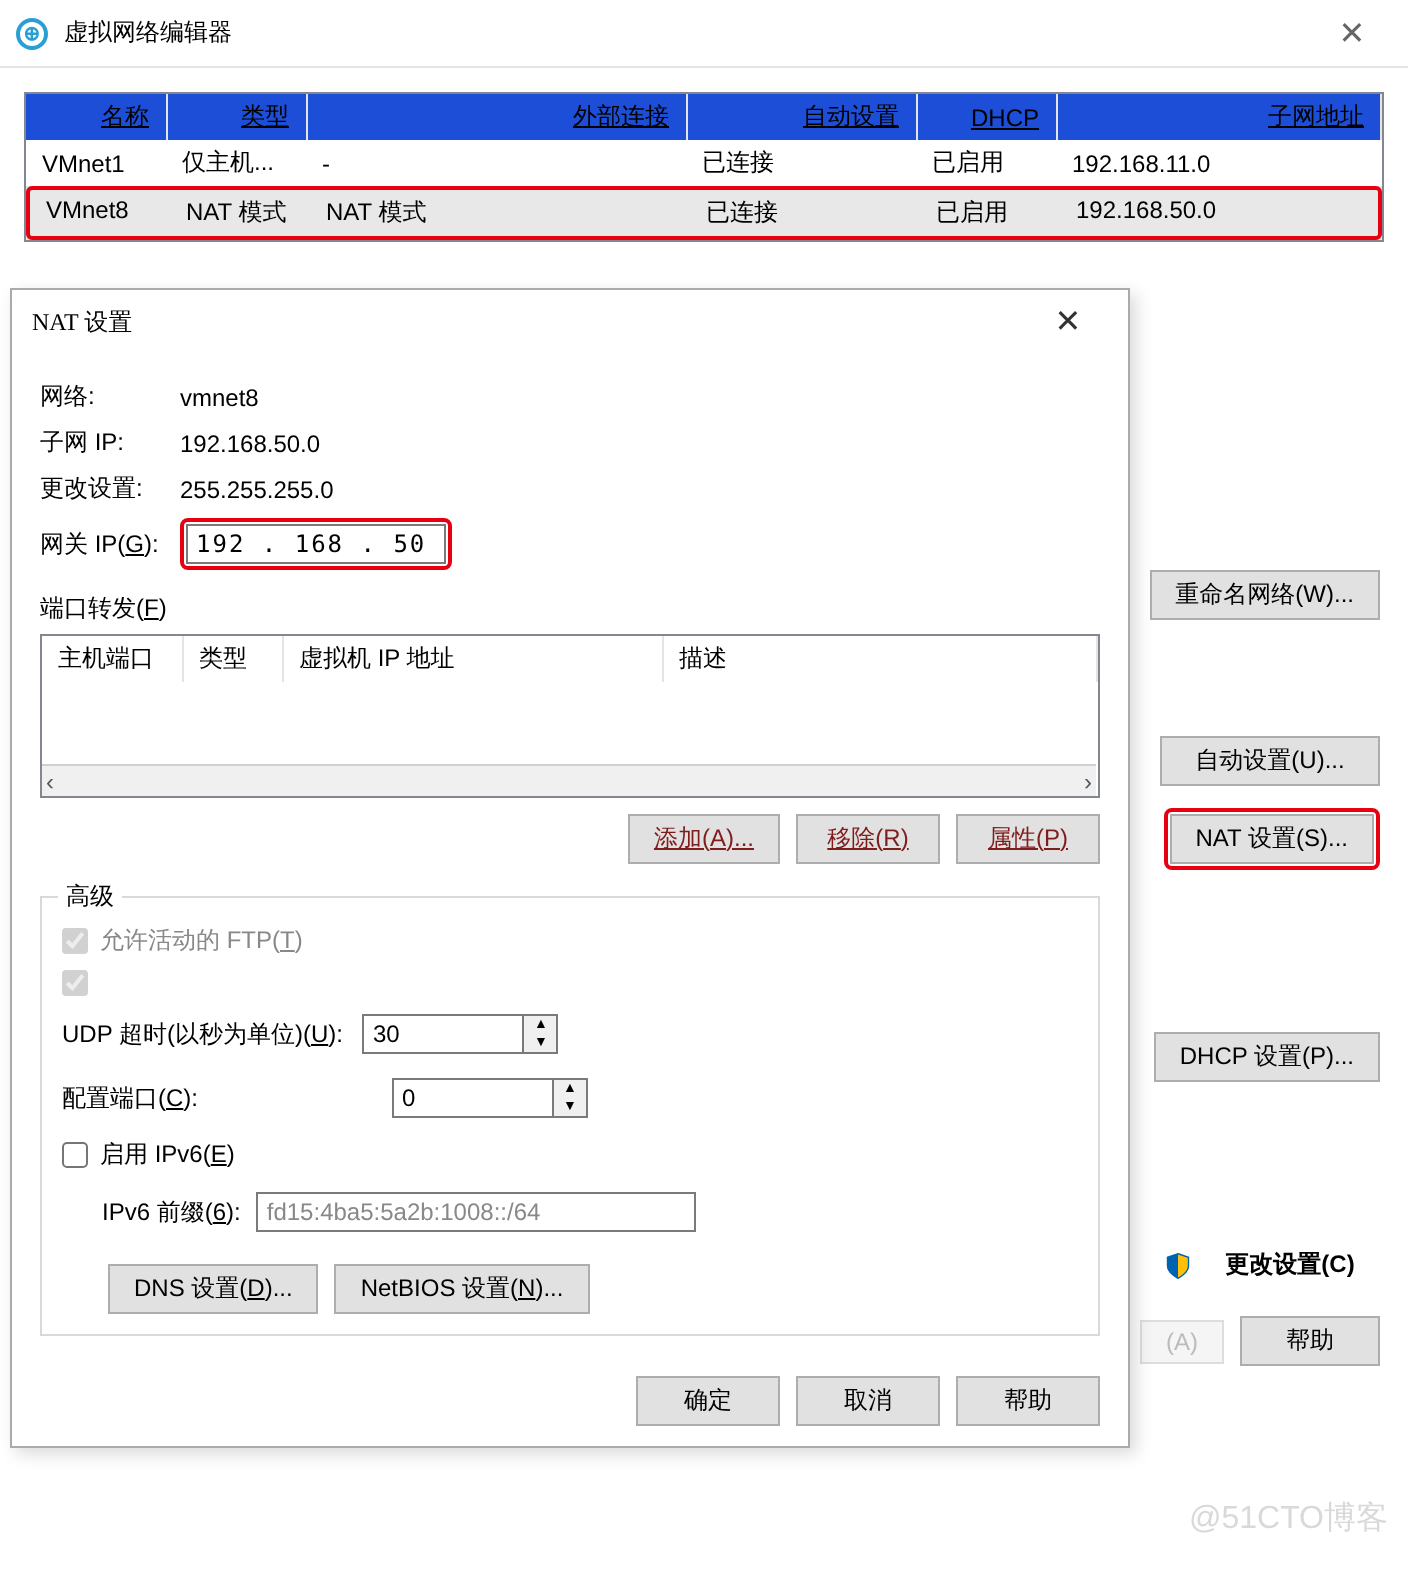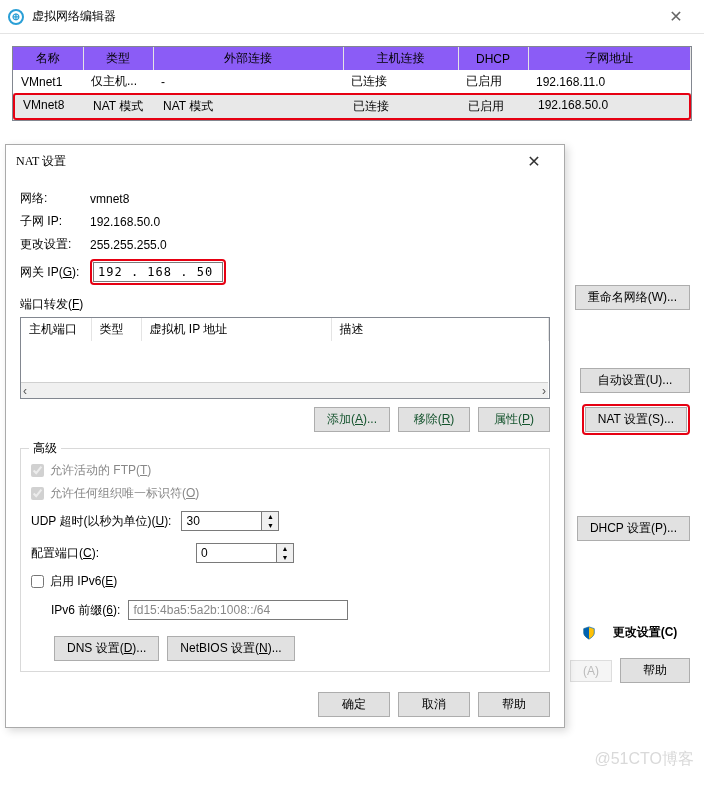--- a/index.html
+++ b/index.html
@@ -6,21 +6,21 @@
 body { background: #fff; width: 704px; height: 792px; overflow: hidden; position: relative; }
 
 .titlebar { height: 34px; display: flex; align-items: center; padding: 0 8px; border-bottom: 1px solid #e4e4e4; }
 .titlebar .app-icon { width: 16px; height: 16px; border: 2px solid #2a9fd6; border-radius: 50%; display: flex; align-items: center; justify-content: center; color: #2a9fd6; font-size: 10px; font-weight: bold; margin-right: 8px; }
 .titlebar .title { flex: 1; }
 .titlebar .close { width: 40px; text-align: center; font-size: 16px; color: #666; }
 
 .main-area { padding: 12px; }
 .network-table { border: 1px solid #828790; width: 100%; }
 .network-table table { width: 100%; border-collapse: collapse; }
-.network-table th { text-align: center; font-weight: normal; padding: 3px 8px; border-right: 1px solid #e4e4e4; background: #8b5cf6; }
+.network-table th { text-align: right; font-weight: normal; padding: 3px 8px; border-right: 1px solid #e4e4e4; background: #1d4ed8; text-decoration: underline; }
 .network-table td { padding: 3px 8px; }
 .network-table tr.selected td { background: #e8e8e8; }
 .red-box-row { border: 2px solid #e60012; border-radius: 3px; }
 
 .nat-dialog { position: absolute; top: 144px; left: 5px; width: 560px; background: #fff; border: 1px solid #aaa; box-shadow: 3px 3px 8px rgba(0,0,0,0.15); }
 .nat-dialog .dlg-titlebar { height: 32px; display: flex; align-items: center; padding: 0 10px; }
 .nat-dialog .dlg-title { flex: 1; font-family: Liberation Serif, serif; }
 .nat-dialog .dlg-close { width: 40px; text-align: center; font-size: 16px; color: #333; }
 .nat-dialog .dlg-body { padding: 10px 14px; }
 
@@ -31,21 +31,21 @@
 .red-highlight { border: 2px solid #e60012; border-radius: 4px; display: inline-block; padding: 1px; }
 
 .portfwd-label { margin-top: 8px; }
 .portfwd-table { border: 1px solid #828790; margin-top: 4px; height: 82px; overflow: hidden; position: relative; }
 .portfwd-table table { width: 100%; border-collapse: collapse; }
 .portfwd-table th { text-align: left; font-weight: normal; padding: 3px 8px; border-right: 1px solid #e4e4e4; }
 .portfwd-scroll { position: absolute; bottom: 0; left: 0; right: 1px; height: 16px; background: #f0f0f0; border-top: 1px solid #d0d0d0; display: flex; justify-content: space-between; align-items: center; padding: 0 2px; color: #555; }
 .portfwd-buttons { display: flex; gap: 8px; justify-content: flex-end; margin-top: 8px; }
 
 .win-btn { border: 1px solid #adadad; background: #e1e1e1; padding: 3px 12px; min-width: 72px; text-align: center; cursor: default; }
-.win-btn.disabled { color: #14532d; }
+.win-btn.disabled { color: #7f1d1d; text-decoration: underline; }
 
 .adv-group { border: 1px solid #d9d9d9; margin-top: 16px; padding: 10px; position: relative; }
 .adv-group .legend { position: absolute; top: -9px; left: 8px; background: #fff; padding: 0 4px; }
 .check-row { display: flex; align-items: center; gap: 6px; padding: 3px 0; color: #888; }
 .check-row input[type=checkbox] { accent-color: #888; }
 .check-row .uline { text-decoration: underline; }
 .spin-row { display: flex; align-items: center; gap: 10px; padding: 6px 0; }
 .spin-row .label { }
 .spin-wrap { display: flex; }
 .spin-wrap input { width: 80px; padding: 2px 4px; border: 1px solid #7a7a7a; border-right: 0; }
@@ -81,21 +81,21 @@
 </div>
 
 <div class="main-area">
   <div class="network-table">
     <table>
       <tbody>
           <tr>
         <th style="width:70px">名称</th>
         <th style="width:70px">类型</th>
         <th style="width:190px">外部连接</th>
-        <th style="width:115px">主机连接</th>
+        <th style="width:115px">自动设置</th>
         <th style="width:70px">DHCP</th>
         <th>子网地址</th>
       </tr>
       <tr>
         <td>VMnet1</td>
         <td>仅主机...</td>
         <td>-</td>
         <td>已连接</td>
         <td>已启用</td>
         <td>192.168.11.0</td>
@@ -190,21 +190,20 @@
     </div>
 
     <div class="adv-group">
       <div class="legend">高级</div>
       <div class="check-row">
         <input type="checkbox" checked="" disabled="" style="">
         <span>允许活动的 FTP(<span class="uline">T</span>)</span>
       </div>
       <div class="check-row">
         <input type="checkbox" checked="" disabled="" style="">
-        <span>允许任何组织唯一标识符(<span class="uline">O</span>)</span>
       </div>
       <div class="spin-row">
         <div class="label">UDP 超时(以秒为单位)(<span class="uline">U</span>):</div>
         <div class="spin-wrap">
           <input value="30" style="">
           <div class="spin-btns">
               <span>▲</span>
               <span>▼</span>
             </div>
         </div>

